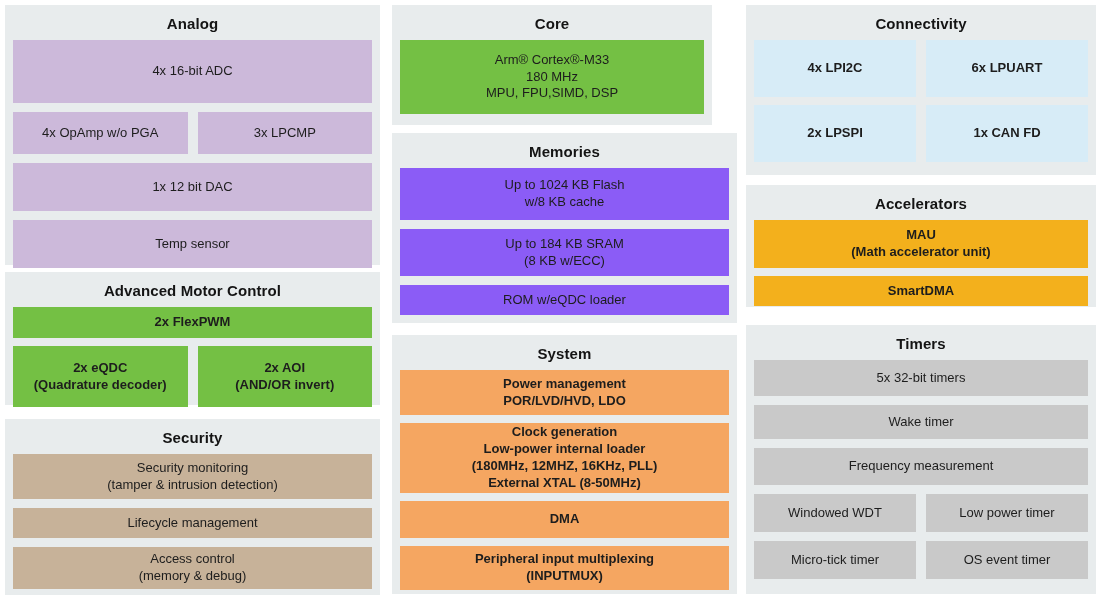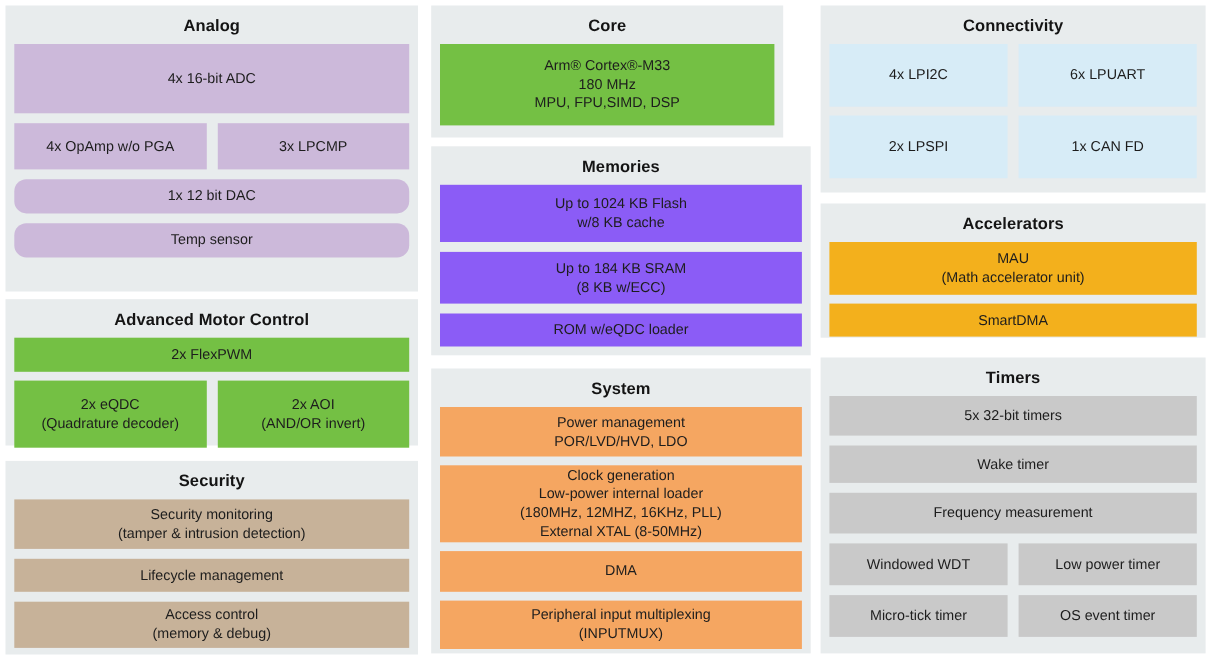--- a/index.html
+++ b/index.html
@@ -19,21 +19,21 @@
   }
   .panel h2 {
     text-align: center;
     font-size: 15px;
     font-weight: bold;
     color: #141414;
     padding: 10px 0 8px 0;
     letter-spacing: 0.1px;
   }
   .blocks { display: flex; flex-direction: column; gap: 9px; }
-  .blocks.g8 { gap: 8px; }
+  .blocks.g8 { gap: 8px; font-weight: bold; }
   .row { display: flex; gap: 10px; }
   .row > .block { flex: 1; }
 
   .block {
     display: flex;
     flex-direction: column;
     align-items: center;
     justify-content: center;
     text-align: center;
     font-size: 13px;
@@ -59,21 +59,21 @@
   .p-core          { left: 392px; top: 5px;   width: 320px; height: 120px; }
   .p-memories      { left: 392px; top: 133px; width: 345px; height: 190px; }
   .p-system        { left: 392px; top: 335px; width: 345px; height: 259px; }
   .p-connectivity  { left: 746px; top: 5px;   width: 350px; height: 170px; }
   .p-accelerators  { left: 746px; top: 185px; width: 350px; height: 122px; }
   .p-timers        { left: 746px; top: 325px; width: 350px; height: 269px; }
 
   
   .h30 { height: 30px; } .h31 { height: 31px; } .h34 { height: 34px; }
   .h36 { height: 36px; } .h37 { height: 37px; } .h38 { height: 38px; align-items: center; }
-  .h40 { height: 31px; border-radius: 11px; } .h42 { height: 42px; } .h44 { height: 44px; }
+  .h40 { height: 48px; } .h42 { height: 42px; } .h44 { height: 44px; }
   .h45 { height: 45px; } .h47 { height: 47px; } .h48 { height: 48px; }
   .h52 { height: 52px; } .h57 { height: 57px; } .h61 { height: 61px; }
   .h63 { height: 63px; } .h70 { height: 70px; } .h74 { height: 74px; }
 </style>
 </head>
 <body>
 
 <div class="canvas">
 
   <section class="panel p-analog">

